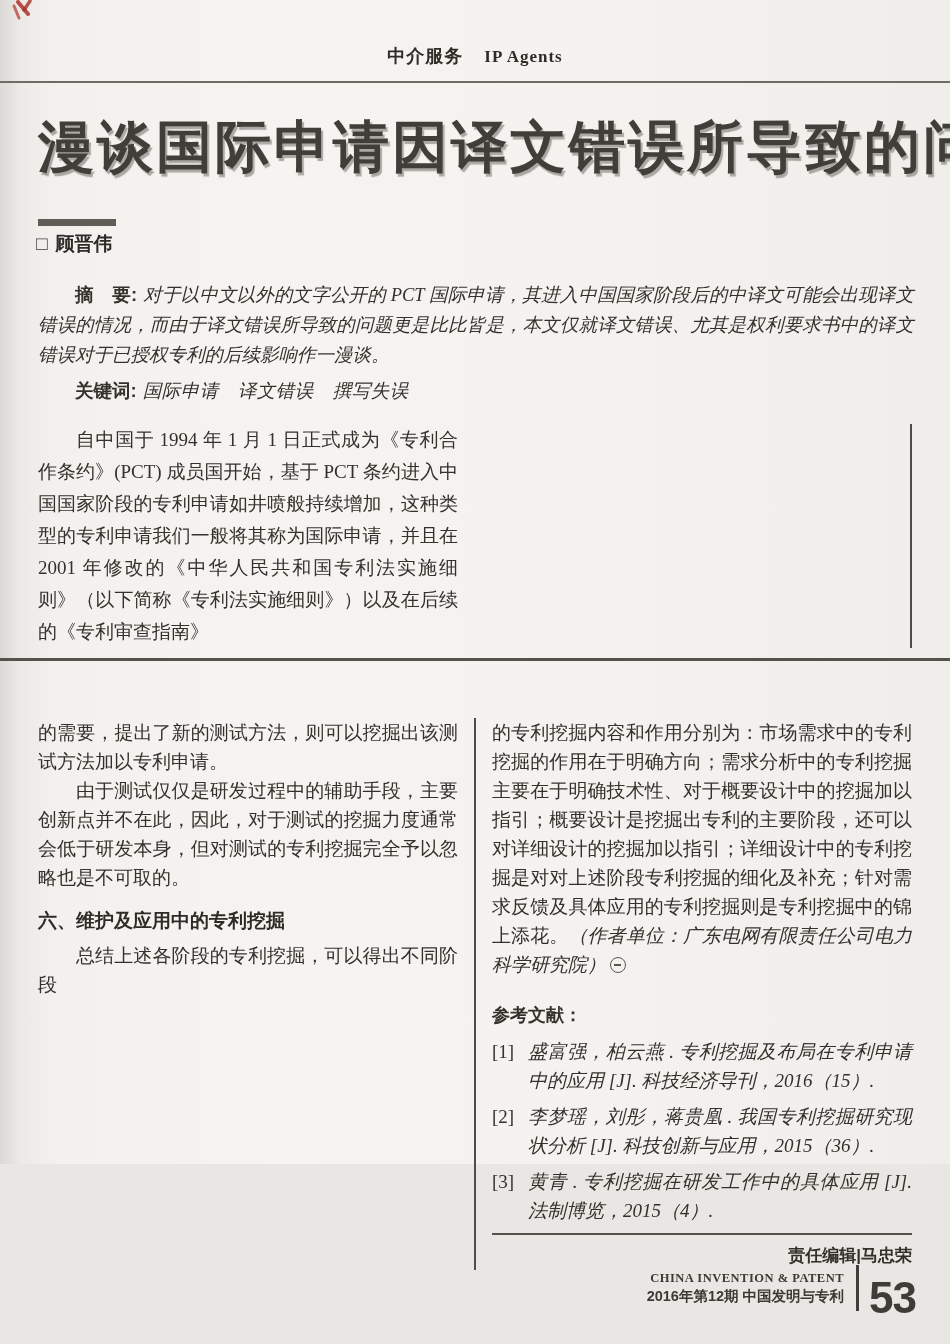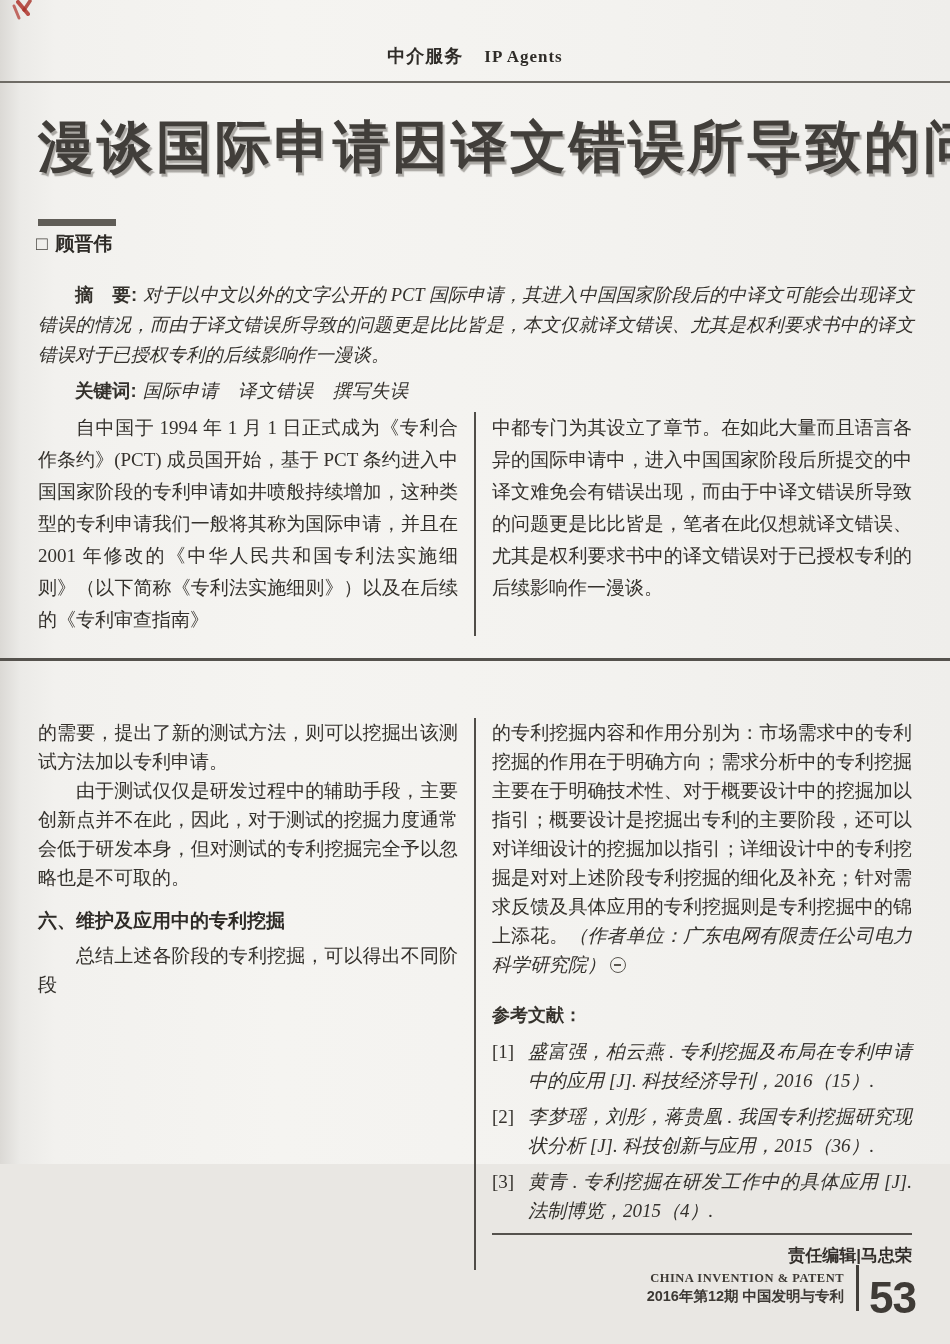--- a/index.html
+++ b/index.html
@@ -30,21 +30,21 @@
   .author-bar{position:absolute;top:219px;left:38px;width:78px;height:7px;background:#605d57;}
   .author-line{position:absolute;top:231px;left:36px;font-size:19px;font-weight:bold;color:#2e2b27;}
   .author-line .sq{font-weight:normal;margin-right:8px;color:#45423d;}
   
   .abstract-block{position:absolute;top:280px;left:38px;width:876px;font-size:18.5px;line-height:30px;text-align:justify;}
   .abstract-block .lbl{font-style:normal;font-weight:bold;font-family:"Liberation Sans","DejaVu Sans",sans-serif;margin-right:6px;}
   .abstract-block .kw{margin-top:6px;}
   .abstract-block .kw .kwtext{letter-spacing:0.5px;}
   
   .cols{position:absolute;left:38px;width:874px;display:flex;justify-content:space-between;}
-  .intro-cols{top:412px;}
+  .intro-cols{top:424px;}
   .col{width:420px;font-size:19px;text-align:justify;}
   .intro-cols .col{line-height:32px;}
   .vdiv{width:2px;background:#504d48;align-self:stretch;}
   .col p{margin:0;}
   .indent{text-indent:2em;}
   .rule-mid{position:absolute;top:658px;left:0;width:950px;height:2.5px;background:#55524d;}
   
   .lower-cols{top:718px;}
   .lower-cols .col{line-height:29px;font-size:19px;}
   .lower-cols h3{margin:14px 0 6px 0;font-size:19px;color:#2e2b27;font-family:"Liberation Sans","DejaVu Sans",sans-serif;font-weight:bold;}
@@ -95,23 +95,20 @@
     <p class="kw" style="text-indent:2em;">
       <span class="lbl">关键词:</span><span class="kwtext">国际申请　译文错误　撰写失误</span>
     </p>
   </div>
 
   <div class="cols intro-cols">
     <div class="col">
       <p class="indent">自中国于 1994 年 1 月 1 日正式成为《专利合作条约》(PCT) 成员国开始，基于 PCT 条约进入中国国家阶段的专利申请如井喷般持续增加，这种类型的专利申请我们一般将其称为国际申请，并且在 2001 年修改的《中华人民共和国专利法实施细则》（以下简称《专利法实施细则》）以及在后续的《专利审查指南》</p>
     </div>
     <div class="vdiv"></div>
-    <div class="col">
-      <p>中都专门为其设立了章节。在如此大量而且语言各异的国际申请中，进入中国国家阶段后所提交的中译文难免会有错误出现，而由于中译文错误所导致的问题更是比比皆是，笔者在此仅想就译文错误、尤其是权利要求书中的译文错误对于已授权专利的后续影响作一漫谈。</p>
-    </div>
   </div>
 
   <div class="rule-mid"></div>
 
   <div class="cols lower-cols">
     <div class="col">
       <p>的需要，提出了新的测试方法，则可以挖掘出该测试方法加以专利申请。</p>
       <p class="indent">由于测试仅仅是研发过程中的辅助手段，主要创新点并不在此，因此，对于测试的挖掘力度通常会低于研发本身，但对测试的专利挖掘完全予以忽略也是不可取的。</p>
       <h3>六、维护及应用中的专利挖掘</h3>
       <p class="indent">总结上述各阶段的专利挖掘，可以得出不同阶段</p>

